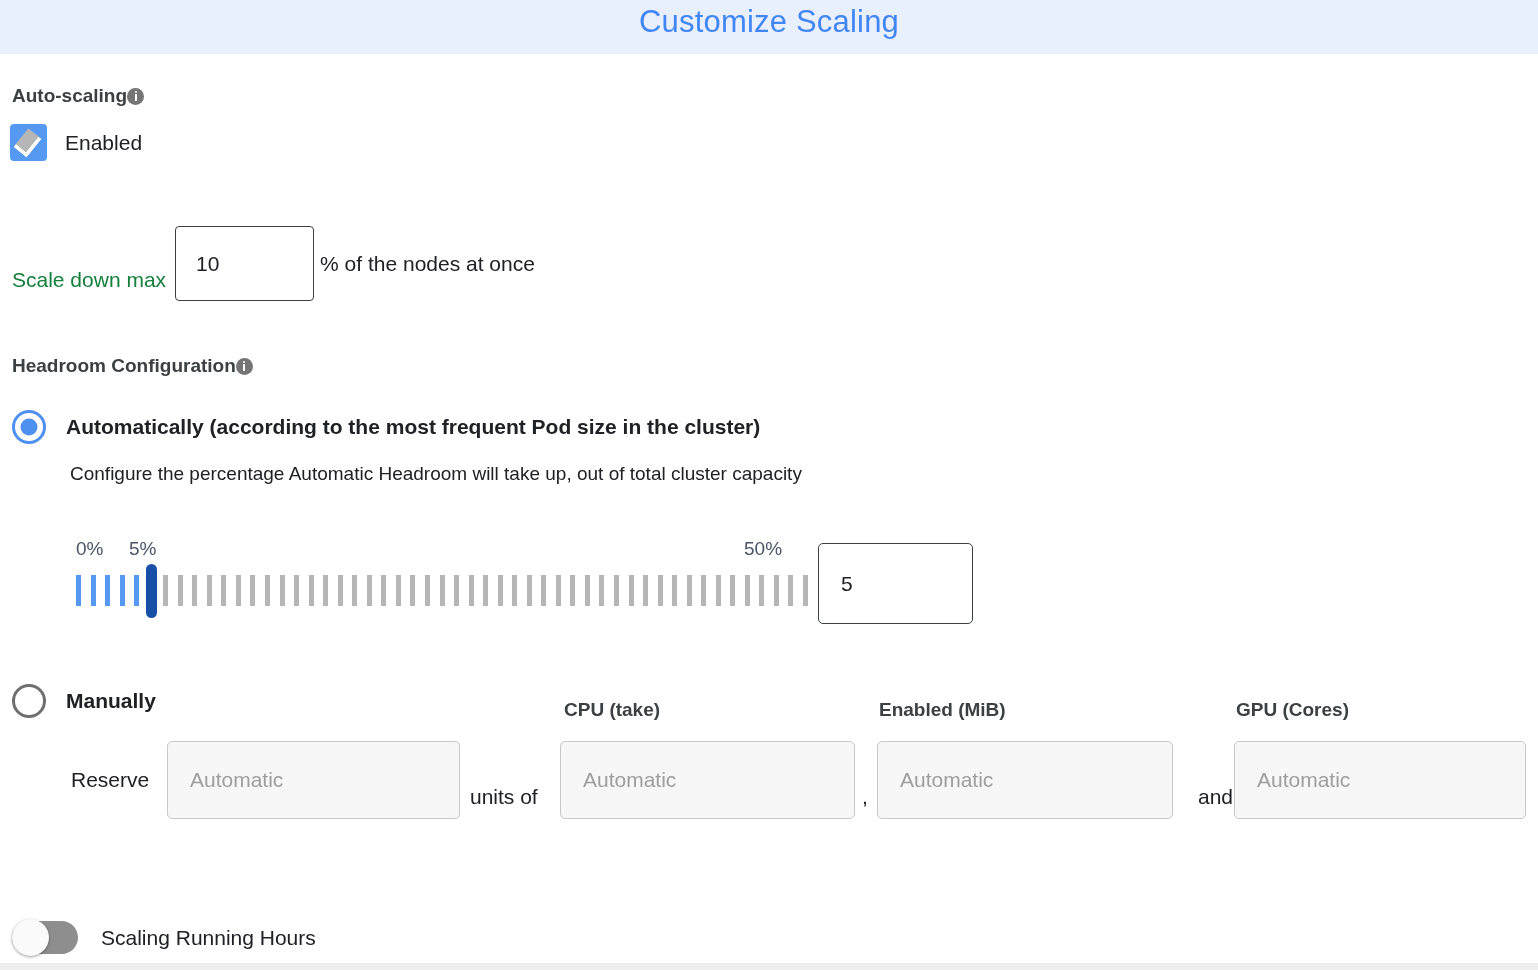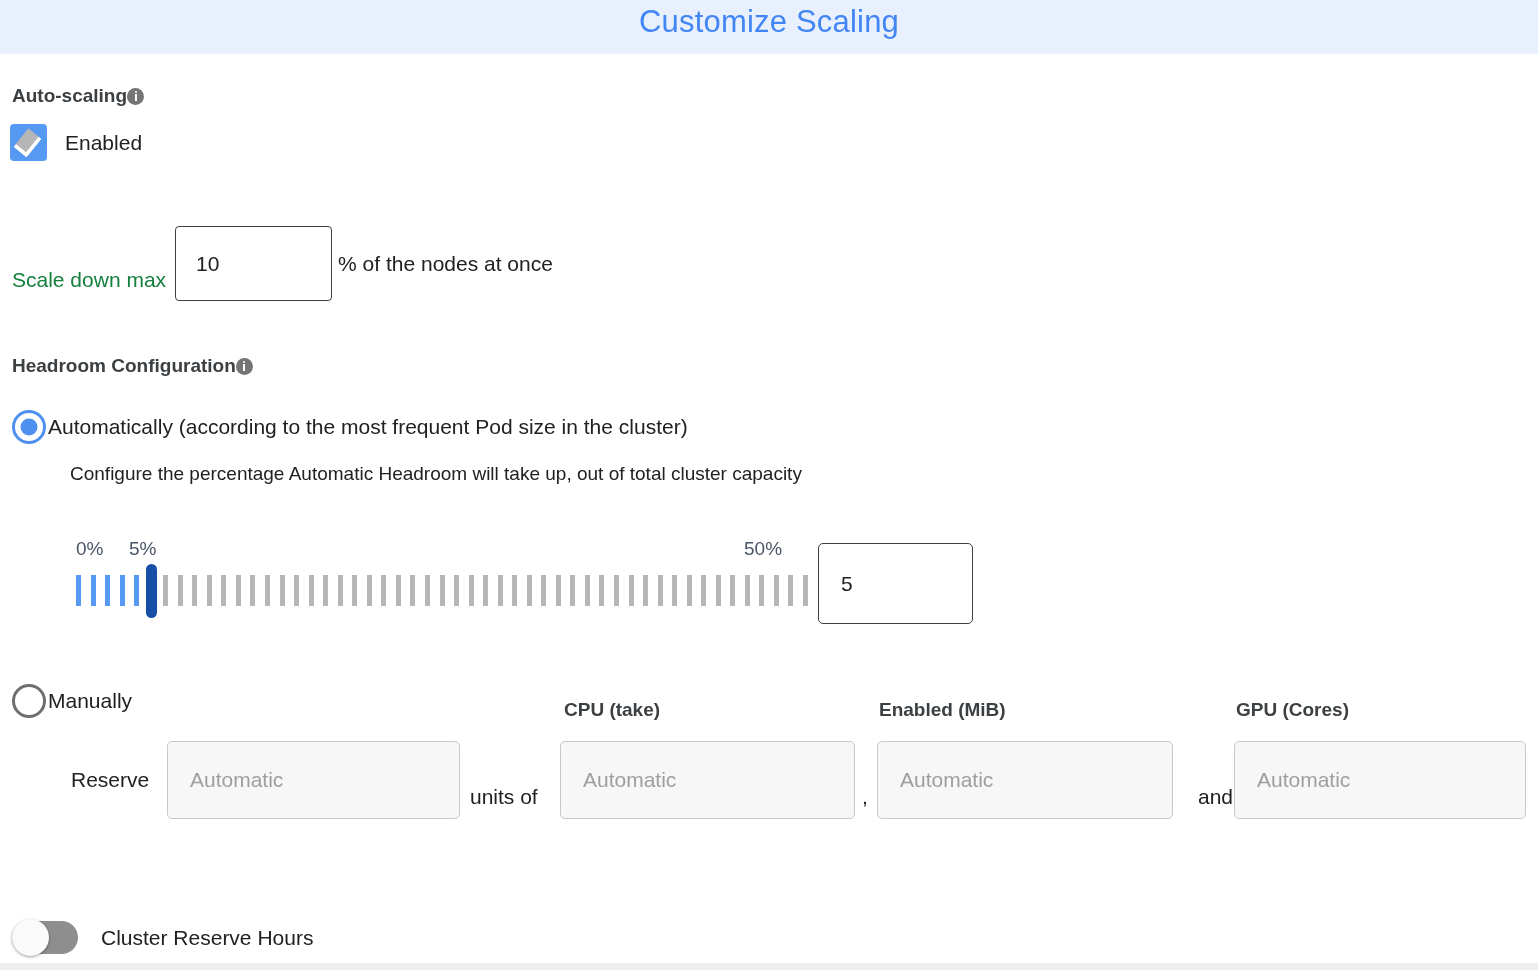--- a/index.html
+++ b/index.html
@@ -99,21 +99,21 @@
   .scaledown-row {
     position: absolute; left: 12px; top: 226px;
     display: flex; align-items: center;
   }
   .scaledown-label {
     font-size: 21px; color: #15803d; white-space: nowrap;
     padding-right: 9px;
     margin-top: 32px;
   }
   .num-input {
-    width: 157px; height: 75px;
+    width: 139px; height: 75px;
     border: 1.6px solid #3c4043;
     border-radius: 4px;
     background: #ffffff;
     font-family: "Liberation Sans", sans-serif;
     font-size: 21px;
     color: #202124;
     padding: 0 0 0 20px;
     outline: none;
   }
   .scaledown-suffix {
@@ -134,21 +134,21 @@
     content: "";
     position: absolute; left: 50%; top: 50%;
     width: 17px; height: 17px; border-radius: 50%;
     background: #4e90f0;
     transform: translate(-50%, -50%);
   }
   .radio.unchecked { border: 3.5px solid #6f6f6f; }
 
   .radio-row {
     position: absolute;
-    display: flex; align-items: center; gap: 2px;
+    display: flex; align-items: center; gap: 20px; font-weight: bold;
   }
   #radio-auto-row   { left: 12px; top: 410px; }
   #radio-manual-row { left: 12px; top: 684px; }
   .radio-label {
     font-size: 21px;
     color: #202124;
     white-space: nowrap;
   }
 
   .radio-sub {
@@ -405,17 +405,17 @@
   <input class="auto-input" id="input-cpu" type="text" placeholder="Automatic" style="">
   <div class="conj" id="conj-comma">,</div>
   <input class="auto-input" id="input-memory" type="text" placeholder="Automatic" style="">
   <div class="conj" id="conj-and">and</div>
   <input class="auto-input" id="input-gpu" type="text" placeholder="Automatic" style="">
 
   <div class="toggle-row">
     <div class="toggle">
       <span class="knob"></span>
     </div>
-    <span class="toggle-label">Cluster Reserve Hours</span>
+    <span class="toggle-label">Scaling Running Hours</span>
   </div>
 
   <div class="bottom-bar"></div>
 </div>
 
 </body></html>

